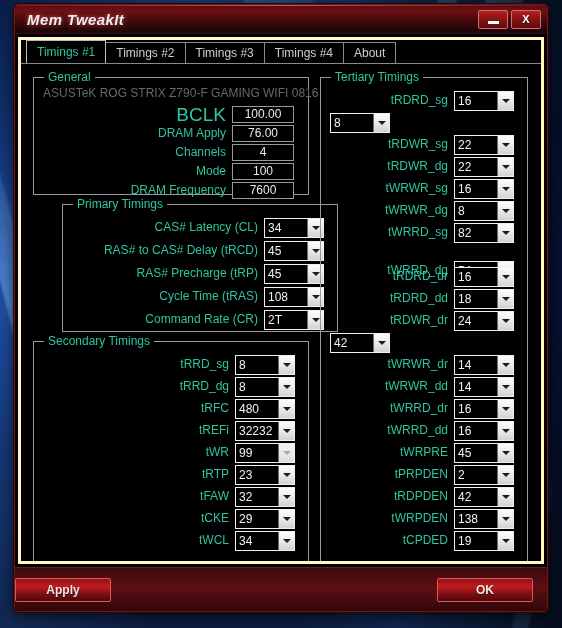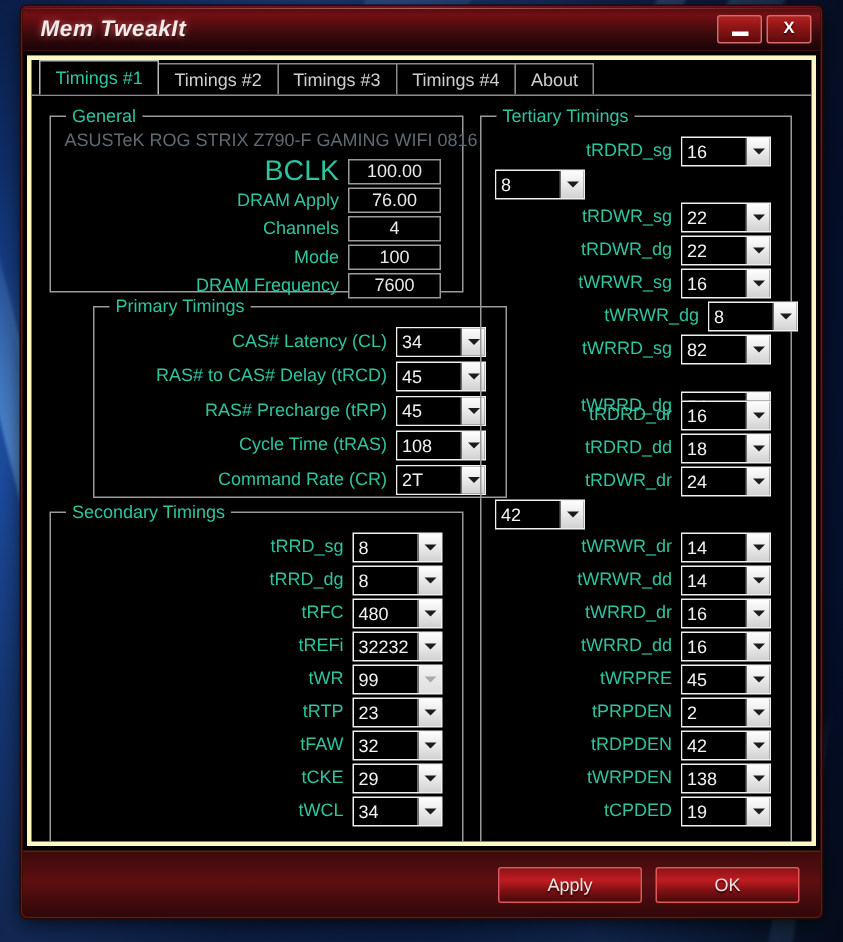--- a/index.html
+++ b/index.html
@@ -214,23 +214,24 @@
     color: #5e6b72;
     font-size: 12px;
     white-space: nowrap;
   }
 
   
   #footer {
     flex: 0 0 44px;
     background: linear-gradient(to bottom, #3c0a0c 0%, #5e0f12 45%, #300709 100%);
     border-top: 1px solid #6e1717;
-    display: flex; align-items: center; justify-content: flex-end;
+    display: flex; align-items: center; justify-content: space-between;
     padding-right: 14px;
     gap: 9px;
+    font-weight: bold;
   }
   .footer-btn {
     width: 96px; height: 24px;
     background: linear-gradient(to bottom, #8e1216 0%, #c01c20 35%, #7a0f13 70%, #4a090b 100%);
     border: 1px solid #e0565a;
     border-radius: 2px;
     color: #f2e4e4;
     font-size: 12px;
     display: flex; align-items: center; justify-content: center;
     cursor: pointer;
@@ -451,21 +452,21 @@
                   <div class="arrow"></div>
                 </div>
               </div>
               <div class="row" style="left: 9px; top: 100px;">
                 <div class="lbl" style="width: 124px;">tWRWR_sg</div>
                 <div class="combo">
                   <div class="val">16</div>
                   <div class="arrow"></div>
                 </div>
               </div>
-              <div class="row" style="left: 27px; top: 122px;">
+              <div class="row" style="left: 9px; top: 122px;">
                 <div class="lbl" style="width: 124px;">tWRWR_dg</div>
                 <div class="combo">
                   <div class="val">8</div>
                   <div class="arrow"></div>
                 </div>
               </div>
               <div class="row" style="left: 9px; top: 144px;">
                 <div class="lbl" style="width: 124px;">tWRRD_sg</div>
                 <div class="combo">
                   <div class="val">82</div>

